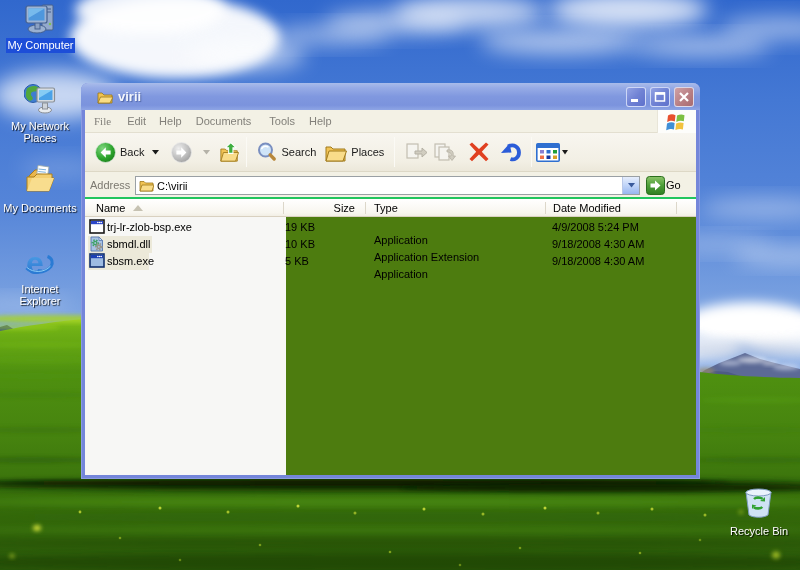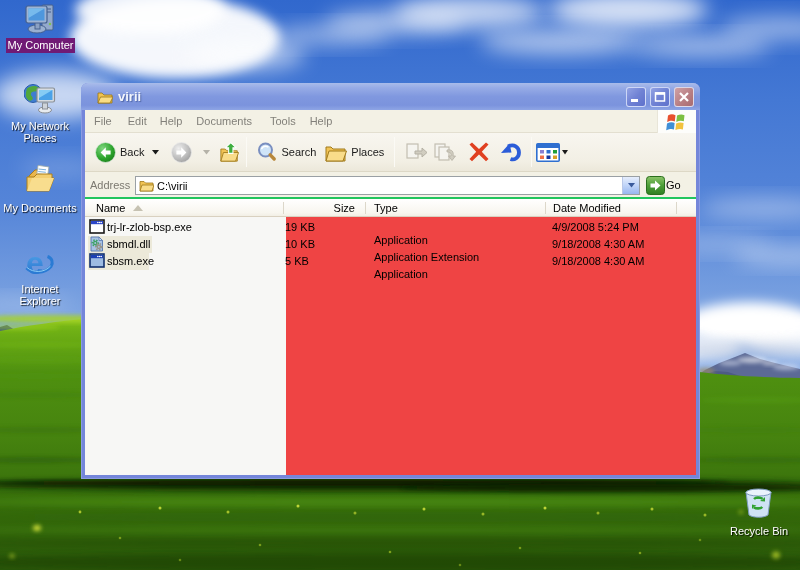--- a/index.html
+++ b/index.html
@@ -2,21 +2,21 @@
 <html><head>
 <meta charset="utf-8">
 <style>
 * { margin:0; padding:0; box-sizing:border-box; }
 html,body { width:800px; height:570px; overflow:hidden; }
 body { font-family:"Liberation Sans", sans-serif; position:relative; }
 #bg { position:absolute; left:0; top:0; width:800px; height:570px; }
 .dicon { position:absolute; text-align:center; color:#fff; font-size:11px;
   text-shadow:1px 1px 1px rgba(0,0,0,.85); line-height:12px; }
 #lbl-mycomp { position:absolute; left:6px; top:38px; width:69px; height:15px;
-  background:#701a75; color:#fff; font-size:11px; text-align:center; line-height:15px; }
+  background:#1d4ed8; color:#fff; font-size:11px; text-align:center; line-height:15px; }
 
 #win { position:absolute; left:81px; top:83px; width:619px; height:396px;
   background:#7486da; border-radius:7px 7px 0 0;
   box-shadow: inset 0 0 0 1px #8c9ce2; }
 #titlebar { position:relative; height:27px; border-radius:7px 7px 0 0;
   background:linear-gradient(180deg,#a9bcea 0%,#96abe6 18%,#8098df 50%,#7b93dd 82%,#8ea5e5 100%);
   display:flex; align-items:center; padding-left:16px; }
 #titlebar .ttl { color:#f2f5fc; font-weight:bold; font-size:13px; margin-left:5px;
   text-shadow:1px 1px 1px rgba(40,60,120,.5); }
 #tbtns { position:absolute; right:6px; top:4px; display:flex; }
@@ -43,21 +43,21 @@
 #addrlbl { color:#7c7970; margin-left:5px; }
 #combo { position:absolute; left:50px; top:4px; width:505px; height:19px; background:#fff;
   border:1px solid #9aa0a4; display:flex; align-items:center; }
 #combo .ctext { font-size:11px; color:#000; margin-left:3px; }
 #combodrop { position:absolute; right:0; top:0; width:17px; height:17px;
   background:linear-gradient(180deg,#e6eefc 0%,#c0d4f8 50%,#98b6f0 100%);
   border-left:1px solid #b9c8e8; display:flex; align-items:center; justify-content:center; }
 #gobtn { position:absolute; left:561px; top:4px; width:19px; height:19px; }
 #golbl { position:absolute; left:581px; top:7px; font-size:11px; color:#000; }
 
-#listwrap { position:absolute; left:0; right:0; top:89px; bottom:0; background:#ef4444; }
+#listwrap { position:absolute; left:0; right:0; top:89px; bottom:0; background:#4d7c0f; }
 #colhdr { position:relative; height:18px; background:linear-gradient(180deg,#ffffff,#f8f6ef 80%,#f2efe5);
   border-bottom:1px solid #d9d1c0; font-size:11px; color:#000; }
 .hsep { position:absolute; top:3px; width:1px; height:12px; background:#dcd7ca; }
 #namecol-band { position:absolute; left:0; top:18px; bottom:0; width:201px; background:#f7f7f5; }
 .row { position:absolute; height:17px; font-size:11px; color:#000; width:100%; }
 .row .nm { position:absolute; left:22px; top:2px; }
 .row .sz { position:absolute; left:200px; width:67px; top:2px; text-align:left; }
 .row .tp { position:absolute; left:289px; top:15px; }
 .row .dt { position:absolute; left:467px; top:2px; }
 .row .ric { position:absolute; left:4px; top:0px; }
@@ -265,21 +265,21 @@
         </div>
       <div class="tb cl">
           <svg width="12" height="12">
             <path d="M2,2 L10,10 M10,2 L2,10" stroke="#fff" stroke-width="2.2"></path>
           </svg>
         </div>
     </div>
   </div>
   <div id="client">
     <div id="menubar">
-      <span style="margin-left:9px;">File</span>
+      <span style="margin-left:9px;font-family:Liberation Serif, serif;">File</span>
       <span style="margin-left:16px;">Edit</span>
       <span style="margin-left:13px;">Help</span>
       <span style="margin-left:14px;">Documents</span>
       <span style="margin-left:18px;">Tools</span>
       <span style="margin-left:14px;">Help</span>
       <div id="logobox">
         <svg width="22" height="20" viewBox="0 0 22 20">
           <path d="M2,3.5 C4.5,2 7,2 9.5,3.2 L8.8,9.5 C6.5,8.4 4.2,8.4 1.2,10 Z" fill="#e8502e"></path>
           <path d="M11,3.6 C13.5,2.4 16,2.2 18.5,3.2 L17.8,9.3 C15.4,8.5 13.2,8.6 10.3,9.9 Z" fill="#7cc043"></path>
           <path d="M1,11.5 C4,10 6.4,10 8.6,11 L8,17.5 C5.8,16.6 3.8,16.7 0.2,18.3 Z" fill="#3f8fd6"></path>

